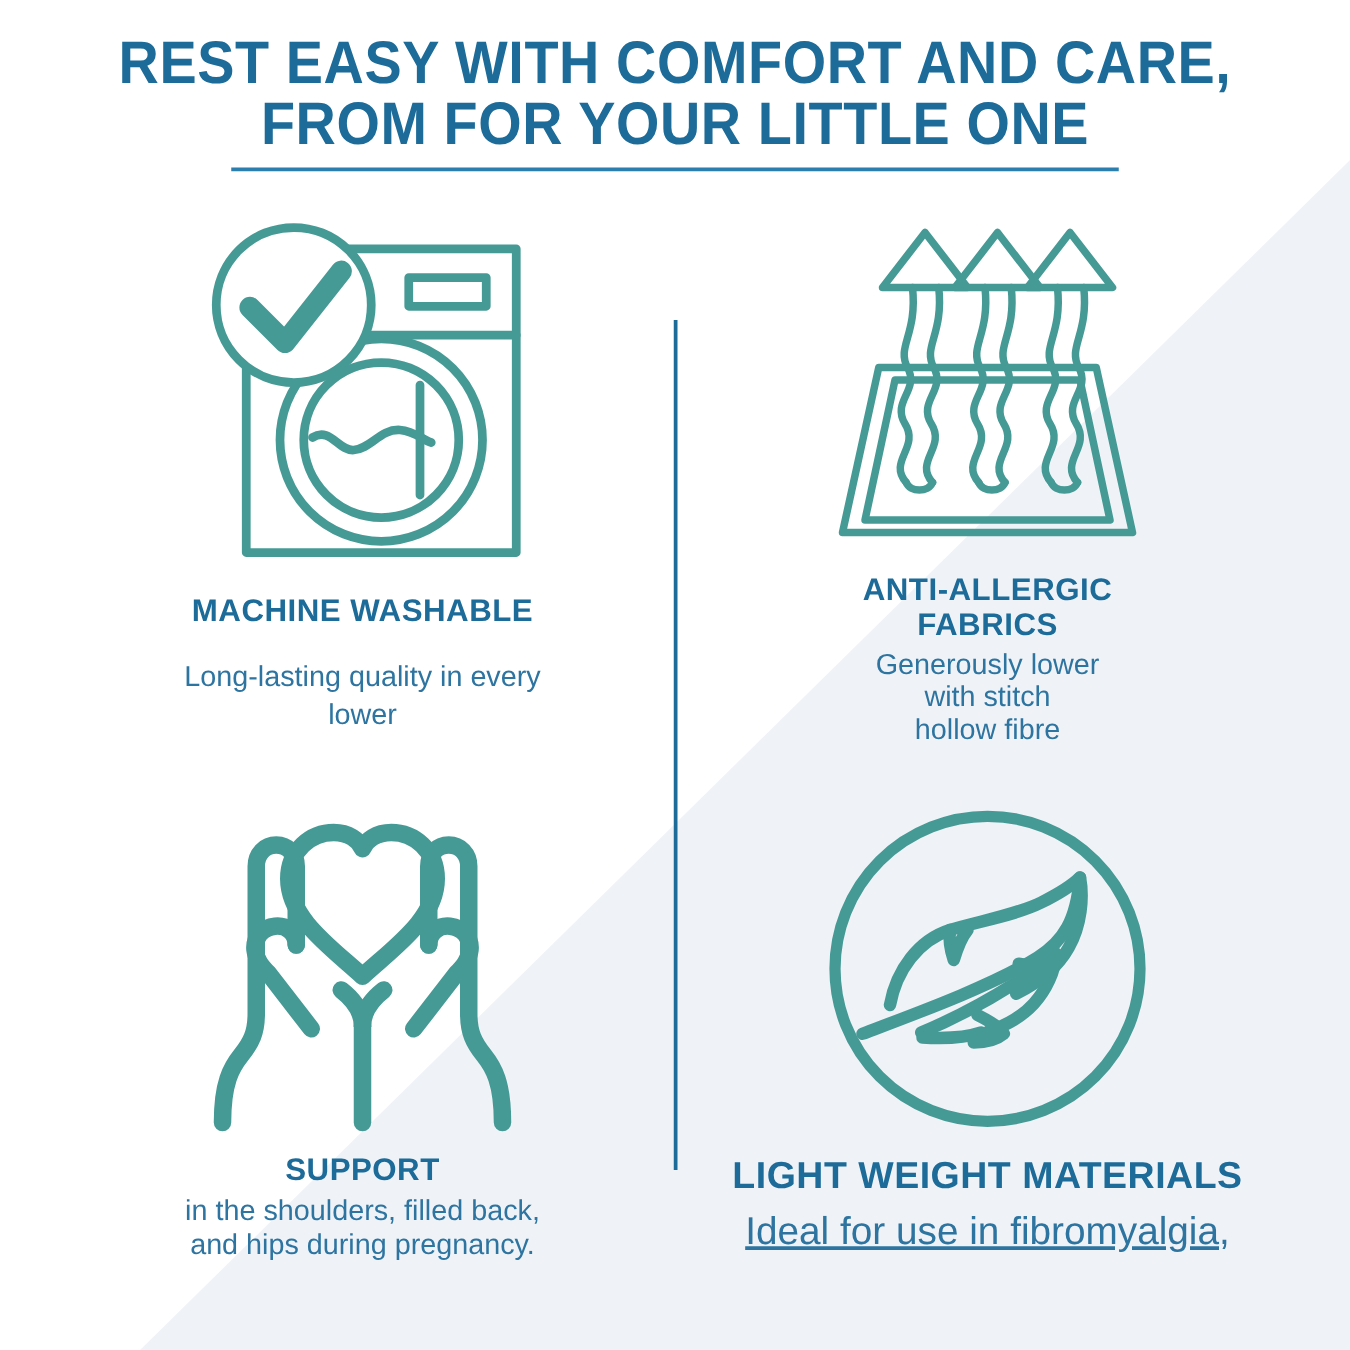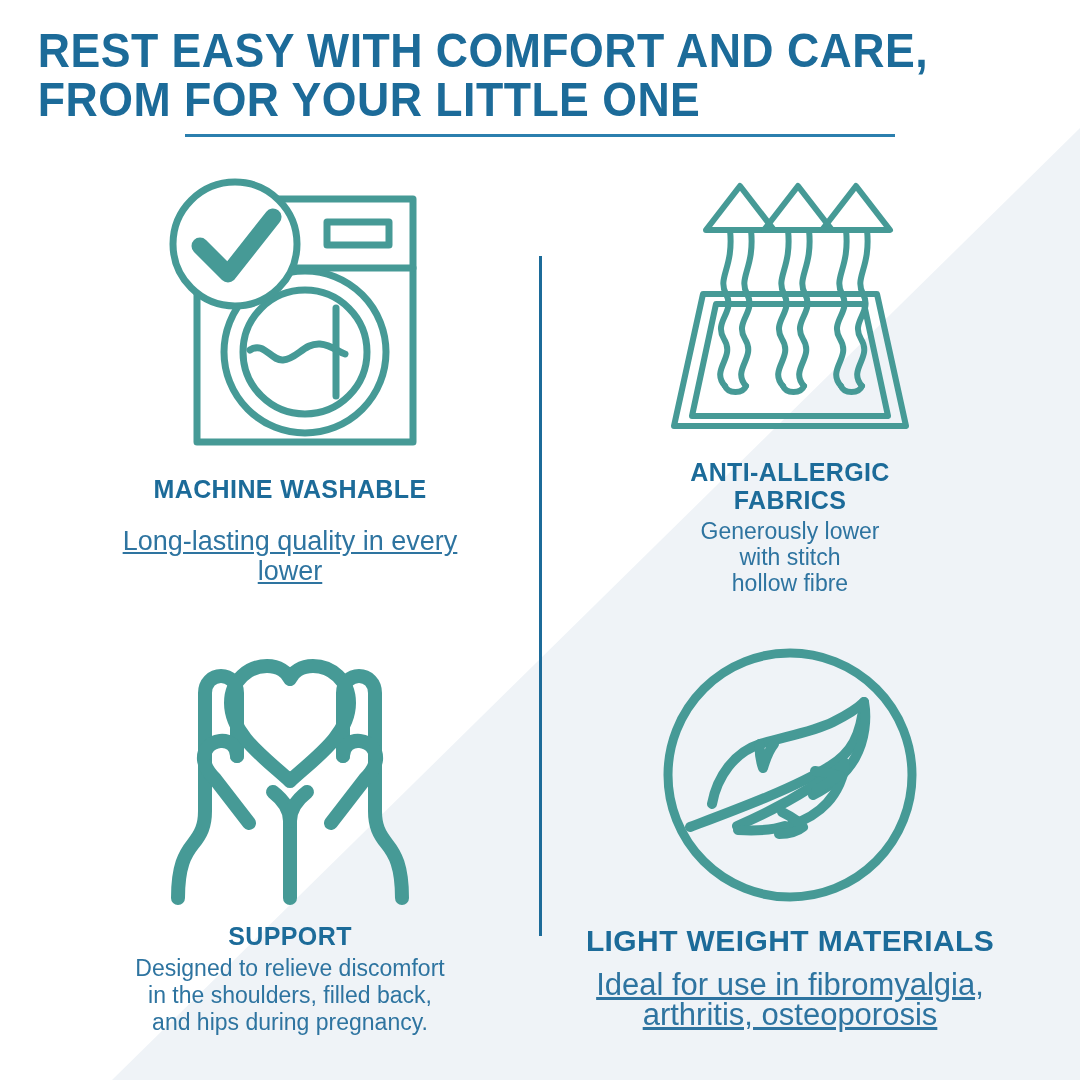--- a/index.html
+++ b/index.html
@@ -31,21 +31,21 @@
     width: 100%;
     height: 100%;
   }
 
   
   #title-block {
     position: absolute;
     left: 0;
     top: 26px;
     width: 1080px;
-    text-align: left;
+    text-align: center;
   }
   .title-line {
     color: #1c6b99;
     font-weight: bold;
     font-size: 48px;
     line-height: 49px;
     letter-spacing: 0.5px;
     transform: scaleX(0.93);
     transform-origin: center;
     white-space: nowrap;
@@ -84,21 +84,21 @@
     letter-spacing: 0.4px;
   }
   .feature-desc {
     color: #2e74a0;
     font-weight: normal;
   }
 
   
   #feature-machine-washable { left: 60px; top: 168px; width: 460px; }
   #feature-machine-washable .feature-title { font-size: 25px; line-height: 30px; margin-top: 16px; }
-  #feature-machine-washable .feature-desc { font-size: 27px; line-height: 30px; margin-top: 22px; text-decoration: underline; }
+  #feature-machine-washable .feature-desc { font-size: 23px; line-height: 30px; margin-top: 22px; }
 
   
   #feature-anti-allergic { left: 560px; top: 176px; width: 460px; }
   #feature-anti-allergic .feature-title { font-size: 25px; line-height: 28px; margin-top: 12px; }
   #feature-anti-allergic .feature-desc { font-size: 23px; line-height: 26px; margin-top: 4px; }
 
   
   #feature-support { left: 60px; top: 636px; width: 460px; }
   #feature-support .feature-title { font-size: 25px; line-height: 30px; margin-top: 10px; }
   #feature-support .feature-desc { font-size: 23px; line-height: 27px; margin-top: 4px; }
@@ -218,21 +218,20 @@
             <path d="M 198 120 C 198 110 206 104 215 105 C 225 106 232 114 231 124 C 230 132 226 137 220 143 L 186 187"></path>
 
             <path d="M 145 262 L 145 185"></path>
             <path d="M 145 185 C 145 172 137 163 128 156"></path>
             <path d="M 145 185 C 145 172 153 163 162 156"></path>
           </g>
         </svg>
       </div>
       <div class="feature-title">SUPPORT</div>
       <div class="feature-desc">
-        <div>Designed to relieve discomfort</div>
         <div>in the shoulders, filled back,</div>
         <div>and hips during pregnancy.</div>
       </div>
     </div>
 
     <div class="feature" id="feature-light-weight">
       <div class="icon-wrap">
         <svg class="ico" width="270" height="270" viewBox="0 0 270 270" xmlns="http://www.w3.org/2000/svg">
           <circle cx="135" cy="135" r="122" fill="none" stroke="#469a96" stroke-width="9"></circle>
           <g fill="none" stroke="#469a96" stroke-width="10" stroke-linecap="round" stroke-linejoin="round">
@@ -250,18 +249,17 @@
             <path d="M 160 131 C 168 132 178 134 185 136 C 176 141 168 145 161 151"></path>
 
             <path d="M 83 190 C 100 191 118 190 130 186"></path>
             <path d="M 127 172 C 137 177 145 182 148 187 C 142 192 132 194 124 194"></path>
           </g>
         </svg>
       </div>
       <div class="feature-title">LIGHT WEIGHT MATERIALS</div>
       <div class="feature-desc">
         <div>Ideal for use in fibromyalgia,</div>
-        <div>arthritis, osteoporosis</div>
       </div>
     </div>
 
   </div>
 </div>
 
 </body></html>

